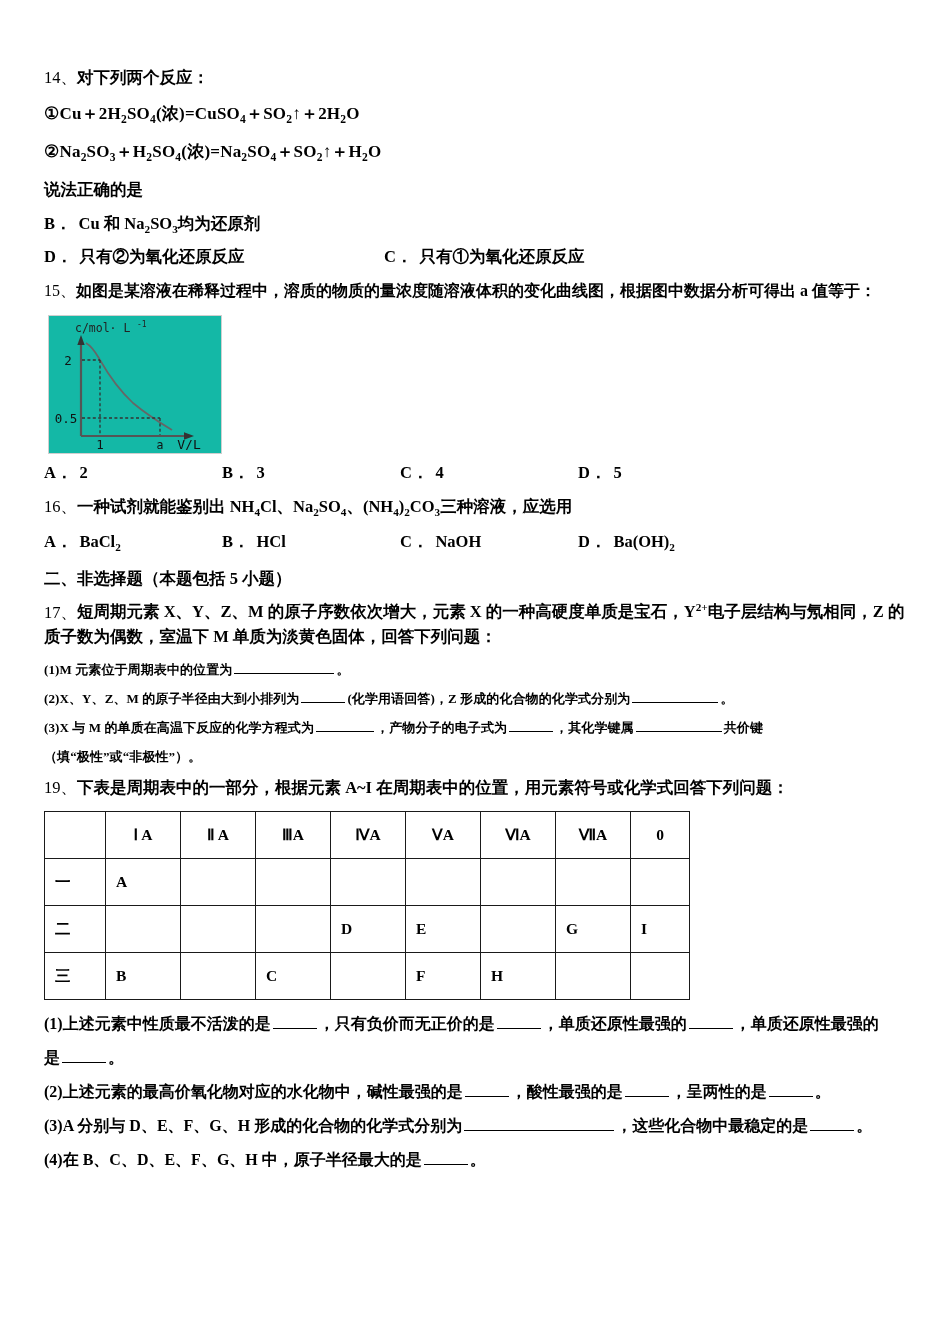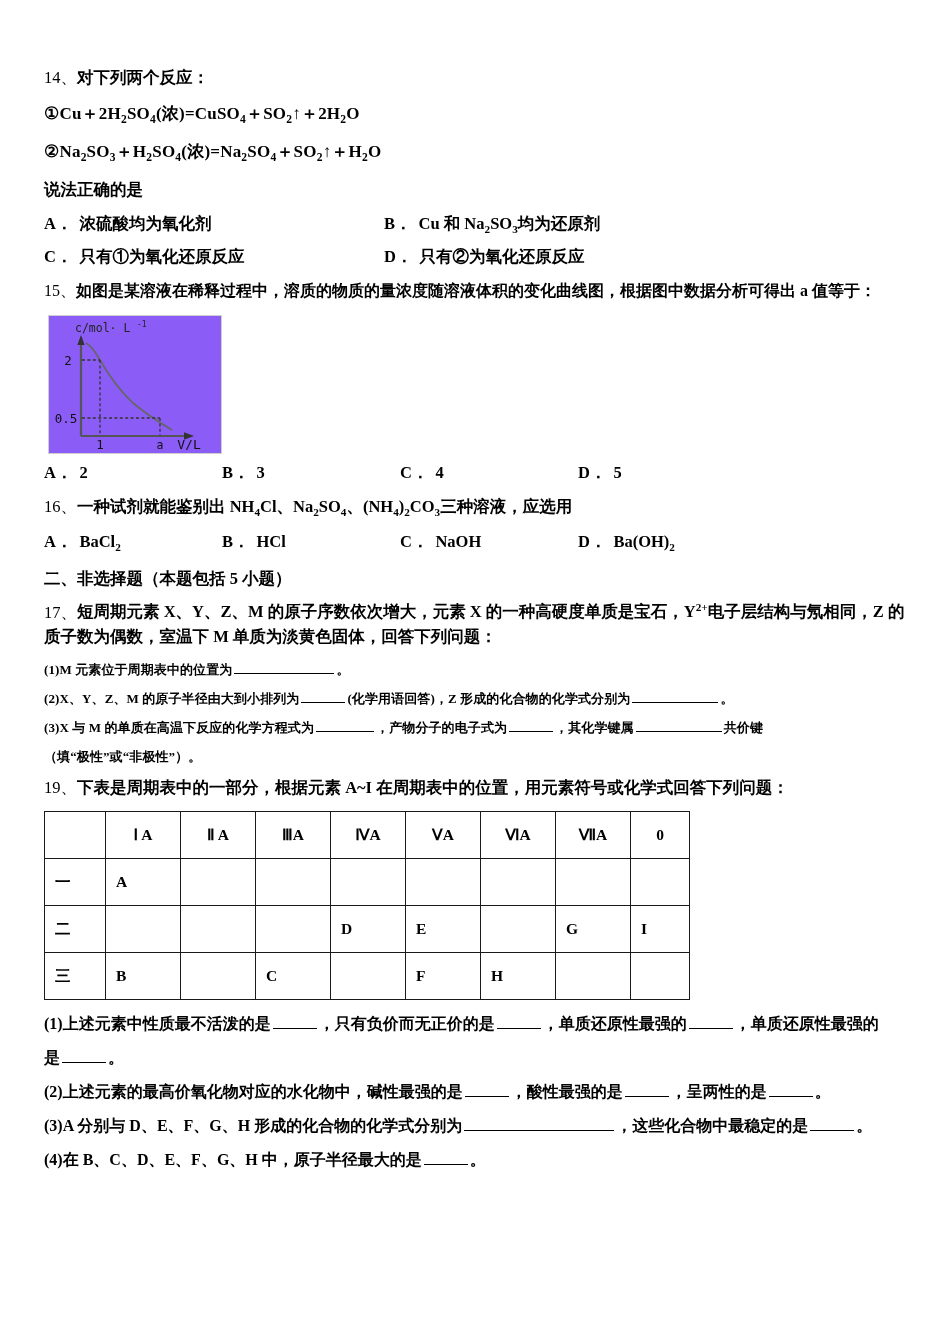--- a/index.html
+++ b/index.html
@@ -78,21 +78,21 @@
   }
   .opts4 > .opt { flex: 0 0 178px; }
 
   .opt .lbl { margin-right: 7px; }
 
   
   .figure-wrap {
     margin: 12px 0 8px 4px;
     width: 164px;
     border: 1px solid #cfcfcf;
-    background: #8b5cf6;
+    background: #14b8a6;
     padding: 2px 4px 3px 4px;
     box-sizing: content-box;
   }
   .chart-svg { display: block; }
 
   
   .section-head {
     font-size: 16.5px;
     font-weight: bold;
     margin: 14px 0 9px 0;
@@ -156,33 +156,30 @@
   </div>
 
   <div class="eq">
     ②Na<sub>2</sub>SO<sub>3</sub>＋H<sub>2</sub>SO<sub>4</sub>(浓)=Na<sub>2</sub>SO<sub>4</sub>＋SO<sub>2</sub>↑＋H<sub>2</sub>O
   </div>
 
   <div class="qhead">说法正确的是</div>
 
   <div class="opts2">
     <div class="opt">
-      <span class="lbl">A．</span><span>浓硫酸均为氧化剂</span>
-    </div>
-    <div class="opt">
       <span class="lbl">B．</span><span>Cu 和 Na<sub>2</sub>SO<sub>3</sub>均为还原剂</span>
     </div>
   </div>
 
   <div class="opts2">
     <div class="opt">
+      <span class="lbl">D．</span><span>只有②为氧化还原反应</span>
+    </div>
+    <div class="opt">
       <span class="lbl">C．</span><span>只有①为氧化还原反应</span>
-    </div>
-    <div class="opt">
-      <span class="lbl">D．</span><span>只有②为氧化还原反应</span>
     </div>
   </div>
 
   <div class="qhead stem-narrow">
     <span class="qnum">15、</span><span>如图是某溶液在稀释过程中，溶质的物质的量浓度随溶液体积的变化曲线图，根据图中数据分析可得出 a 值等于：</span>
   </div>
 
   <div class="figure-wrap">
     <svg class="chart-svg" width="156" height="132" viewBox="0 0 156 132">
 

